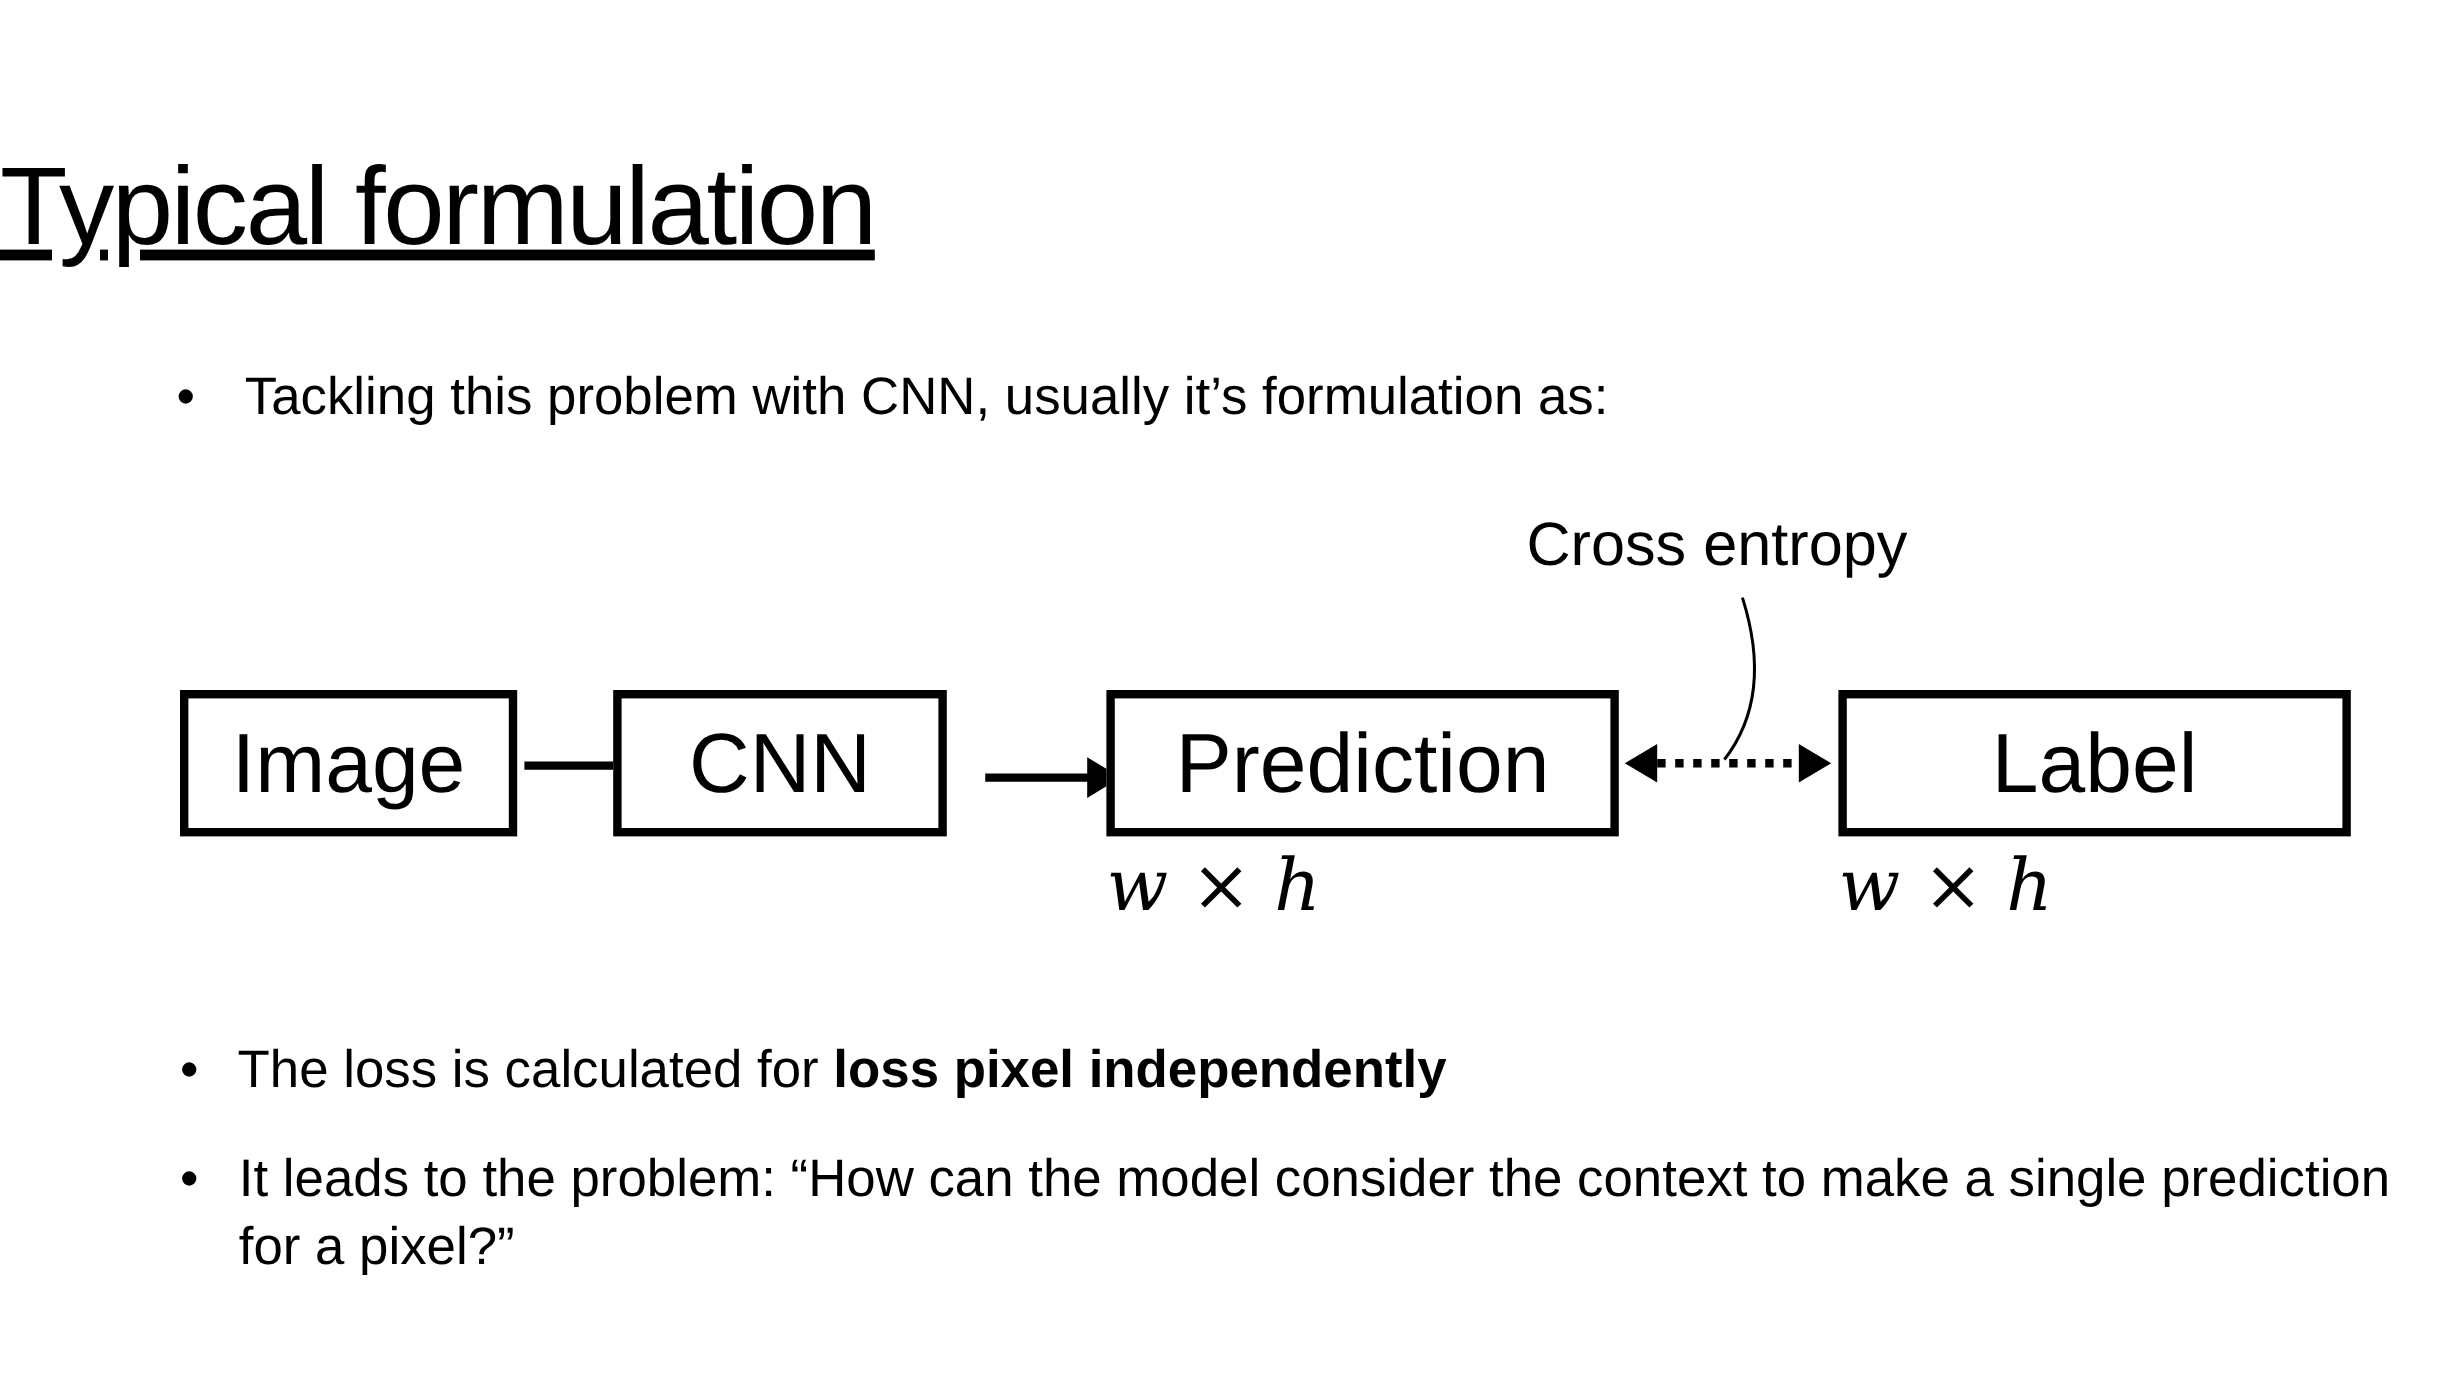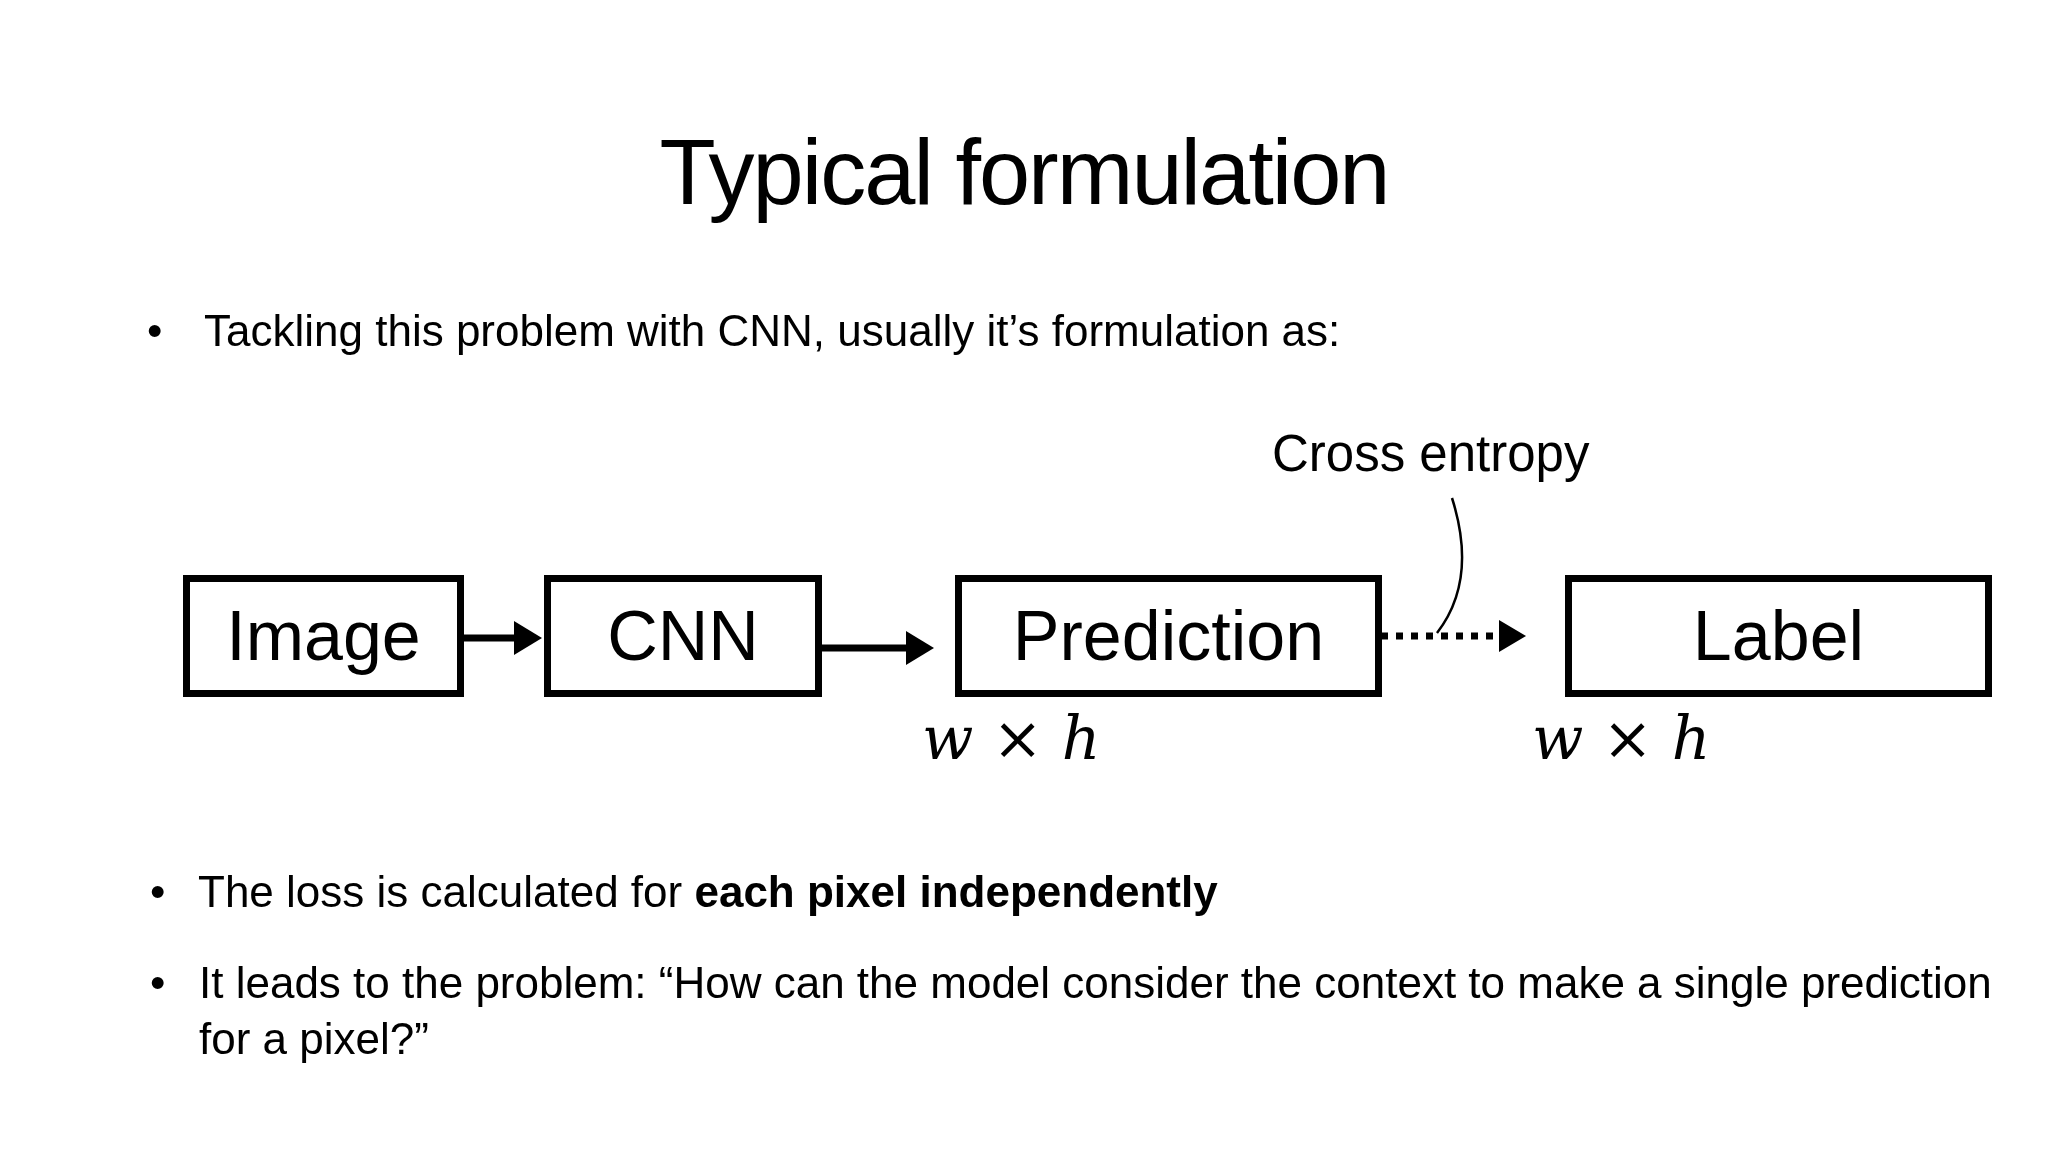--- a/index.html
+++ b/index.html
@@ -11,25 +11,25 @@
     color: #000000;
     font-family: "Liberation Sans", "DejaVu Sans", sans-serif;
     overflow: hidden;
   }
   .title {
     position: absolute;
     top: 126px;
     left: 0;
     width: 100%;
     margin: 0;
-    text-align: center;
     font-size: 92px;
     font-weight: 400;
     letter-spacing: -2px;
     line-height: 1;
+    text-decoration: underline;
   }
   .bullet {
     position: absolute;
     display: flex;
     align-items: flex-start;
     font-size: 44px;
     line-height: 1.28;
   }
   .bullet .dot { flex: 0 0 auto; }
   .bullet-intro { top: 303px; left: 147px; }
@@ -46,21 +46,20 @@
     top: 575px;
     height: 122px;
     box-sizing: border-box;
     border: 7px solid #000000;
     background: #ffffff;
     display: flex;
     align-items: center;
     justify-content: center;
     font-size: 70px;
     line-height: 1;
-    margin-left: 33px;
   }
   .node-image      { left: 150px;  width: 281px; }
   .node-cnn        { left: 511px;  width: 278px; }
   .node-prediction { left: 922px;  width: 427px; }
   .node-label      { left: 1532px; width: 427px; }
 
   .size-label {
     position: absolute;
     top: 708px;
     text-align: left;
@@ -133,21 +132,21 @@
   </div>
   <div class="node node-label">
     <span>Label</span>
   </div>
 
   <div class="size-label size-prediction">w × h</div>
   <div class="size-label size-gt">w × h</div>
 
   <div class="bullet bullet-loss">
     <span class="dot">•</span>
-    <span class="txt"><span>The loss is calculated for </span><span class="bold">each pixel independently</span></span>
+    <span class="txt"><span>The loss is calculated for </span><span class="bold">loss pixel independently</span></span>
   </div>
 
   <div class="bullet bullet-problem">
     <span class="dot">•</span>
     <span class="txt">It leads to the problem: “How can the model consider the context to make a single prediction for a pixel?”</span>
   </div>
 
 </div>
 
 </body></html>

